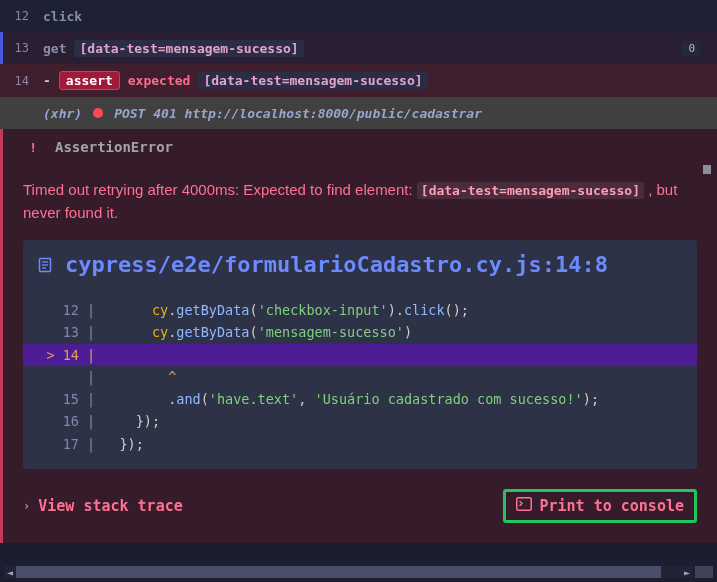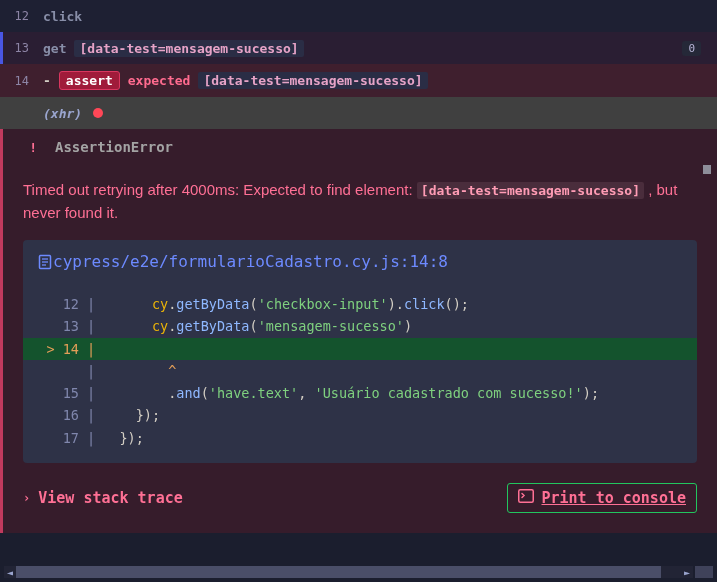--- a/index.html
+++ b/index.html
@@ -131,44 +131,44 @@
     }
     .code-panel {
       background: #2e3247;
       border-radius: 4px;
       padding: 0;
       margin-bottom: 20px;
     }
     .code-panel-header {
       display: flex;
       align-items: center;
-      gap: 0;
+      gap: 12px;
       padding: 12px 14px;
       color: #6d8aff;
-      font-size: 16px;
-      font-weight: normal;
+      font-size: 22px;
+      font-weight: bold;
       cursor: pointer;
     }
     .file-icon {
       width: 16px;
       height: 16px;
       display: inline-flex;
       align-items: center;
       justify-content: center;
     }
     .code-body {
       padding: 10px 14px 14px 14px;
       font-size: 13.5px;
       line-height: 1.65;
     }
     .code-row {
       display: flex;
       white-space: pre;
     }
-    .code-row.highlight { background: #14532d; margin: 0 -14px; padding: 0 14px; align-items: center; }
+    .code-row.highlight { background: #4c1d95; margin: 0 -14px; padding: 0 14px; align-items: center; }
     .gutter {
       color: #8087ad;
       width: 48px;
       text-align: right;
       padding-right: 6px;
       flex-shrink: 0;
     }
     .gutter.hl { color: #e39e58; }
     .pipe { color: #8087ad; padding: 0 8px 0 2px; }
     .pipe.hl { color: #e39e58; }
@@ -193,24 +193,23 @@
       align-items: center;
       gap: 8px;
       cursor: pointer;
     }
     .print-console {
       color: #ff7095;
       display: flex;
       align-items: center;
       gap: 8px;
       cursor: pointer;
-      border: 1px solid #22c55e;
+      border: 3px solid #22c55e;
       padding: 5px 10px;
       border-radius: 3px;
-      text-decoration: underline;
     }
     .chev {
       font-size: 12px;
     }
     .hscroll {
       position: absolute;
       left: 4px;
       bottom: 4px;
       right: 24px;
       height: 12px;
@@ -263,20 +262,21 @@
     <span class="expected">expected</span>
     <span class="selector-box">[data-test=mensagem-sucesso]</span>
   </span>
 </div>
 
 <div class="log-line xhr">
   <span class="line-num"></span>
   <span class="line-content">
     <span class="xhr-label">(xhr)</span>
     <span class="red-dot"></span>
+    <span class="xhr-text">POST 401 http://localhost:8000/public/cadastrar</span>
   </span>
 </div>
 
 <div class="error-header">
   <span class="error-icon">!</span>
   <span class="error-title">AssertionError</span>
 </div>
 
 <div class="error-body">
   <div class="scroll-indicator"></div>

